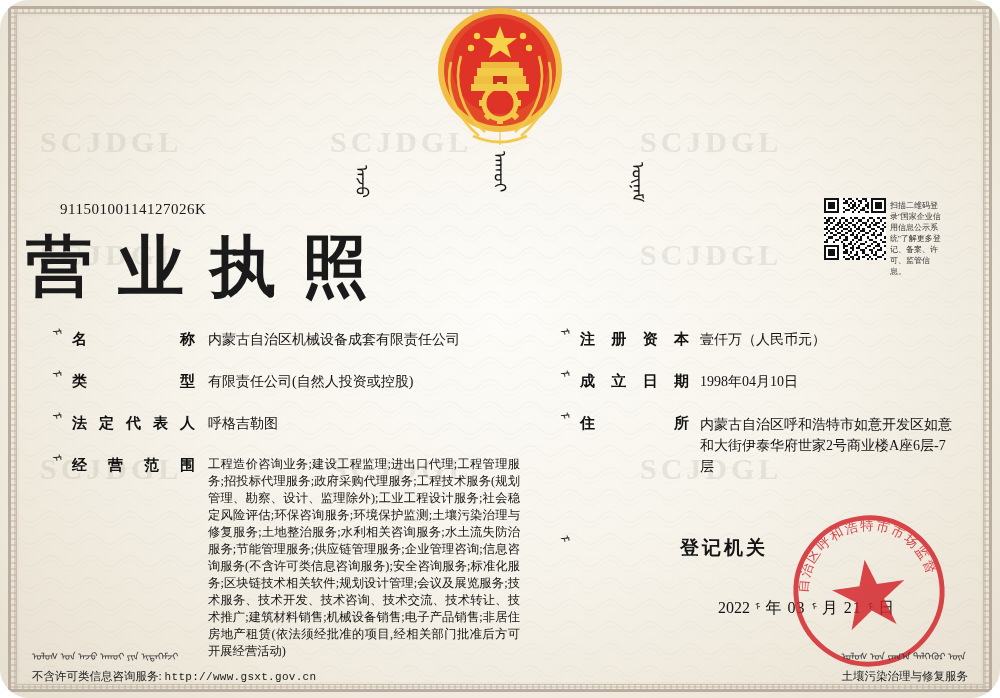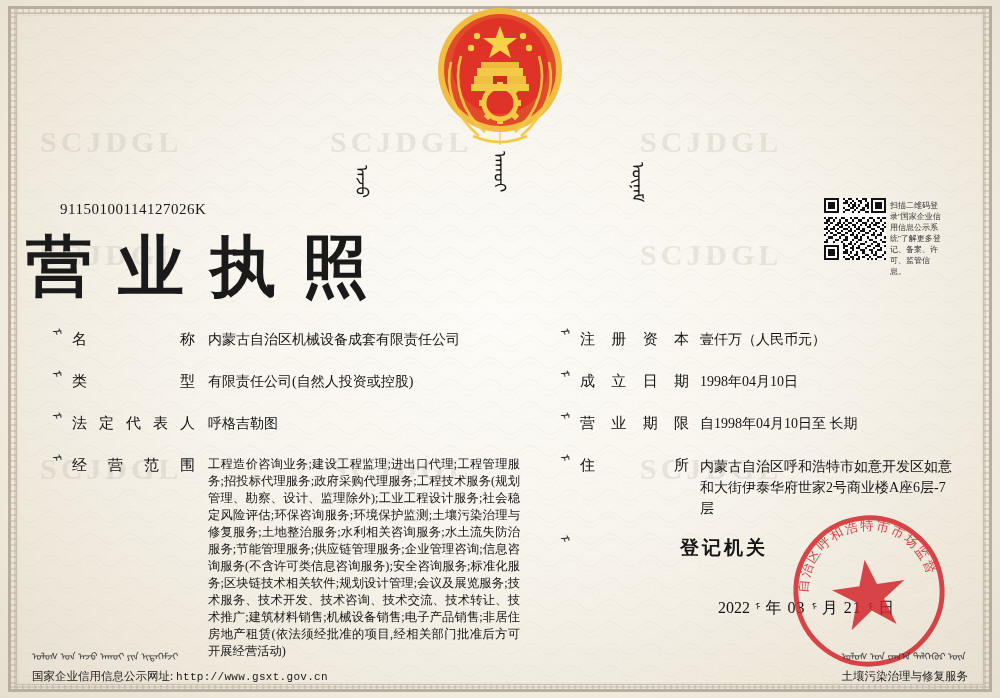--- a/index.html
+++ b/index.html
@@ -10,20 +10,21 @@
   body {
     font-family: "Liberation Sans", sans-serif;
   }
   #license {
     position: relative;
     width: 1000px;
     height: 698px;
     overflow: hidden;
     background:
       radial-gradient(ellipse at 50% 45%, #fdfcf8 0%, #f7f4ec 45%, #efe9dc 75%, #e6dfd0 100%);
+    border-radius: 29px;
   }
   
   .border-outer {
     position: absolute;
     left: 8px; top: 6px; right: 8px; bottom: 6px;
     border: 3px solid #b9ada0;
     box-sizing: border-box;
   }
   .border-inner {
     position: absolute;
@@ -179,21 +180,21 @@
     top: -2px;
     width: 16px;
     text-align: center;
   }
   .flabel {
     position: absolute;
     left: 22px;
     top: 0;
     width: 124px;
     font-family: "Liberation Serif", serif;
-    font-weight: normal;
+    font-weight: bold;
     font-size: 15px;
     letter-spacing: 1px;
     text-align: justify;
     text-align-last: justify;
     color: #111;
   }
   .fvalue {
     margin-left: 158px;
     font-family: "Liberation Serif", serif;
     font-size: 14px;
@@ -627,25 +628,20 @@
         <span class="flabel">注册资本</span>
         <div class="fvalue">壹仟万（人民币元）</div>
       </div>
 
       <div class="row">
         <span class="mn mn-vert">ᠮ</span>
         <span class="flabel">成立日期</span>
         <div class="fvalue">1998年04月10日</div>
       </div>
 
-      <div class="row">
-        <span class="mn mn-vert">ᠮ</span>
-        <span class="flabel">营业期限</span>
-        <div class="fvalue">自1998年04月10日至 长期</div>
-      </div>
 
       <div class="row addr">
         <span class="mn mn-vert">ᠮ</span>
         <span class="flabel">住　　所</span>
         <div class="fvalue">内蒙古自治区呼和浩特市如意开发区如意和大街伊泰华府世家2号商业楼A座6层-7层</div>
       </div>
     </div>
 
     <div class="registry">
       <span class="mn mn-vert" style="position:absolute;left:0;top:0;">ᠮ</span>
@@ -672,21 +668,21 @@
       <path id="sealArcBottom" d="M 26 92 A 56 56 0 0 0 134 92"></path>
     </defs>
     <text font-family="'Liberation Serif', serif" font-size="13.5" fill="#d22027" letter-spacing="1.6">
       <textPath href="#sealArc" startOffset="50%" text-anchor="middle">内蒙古自治区呼和浩特市市场监督管理局</textPath>
     </text>
   </svg>
 
   <div class="footer">
     <div class="footer-left">
       <div class="mn-row">ᠤᠯᠤᠰ ᠤᠨ ᠠᠵᠤ ᠠᠬᠤᠢ ᠶᠢᠨ ᠢᠲᠡᠭᠡᠮᠵᠢ</div>
-      <span>国家企业信用信息公示网址:</span>
+      <span>不含许可类信息咨询服务:</span>
       <span class="url">http://www.gsxt.gov.cn</span>
     </div>
     <div class="footer-right">
       <div class="mn-row">ᠤᠯᠤᠰ ᠤᠨ ᠵᠠᠬ᠎ᠠ ᠳᠡᠯᠭᠡᠭᠦᠷ ᠦᠨ</div>
       <span>土壤污染治理与修复服务</span>
     </div>
   </div>
 
 </div>
 

